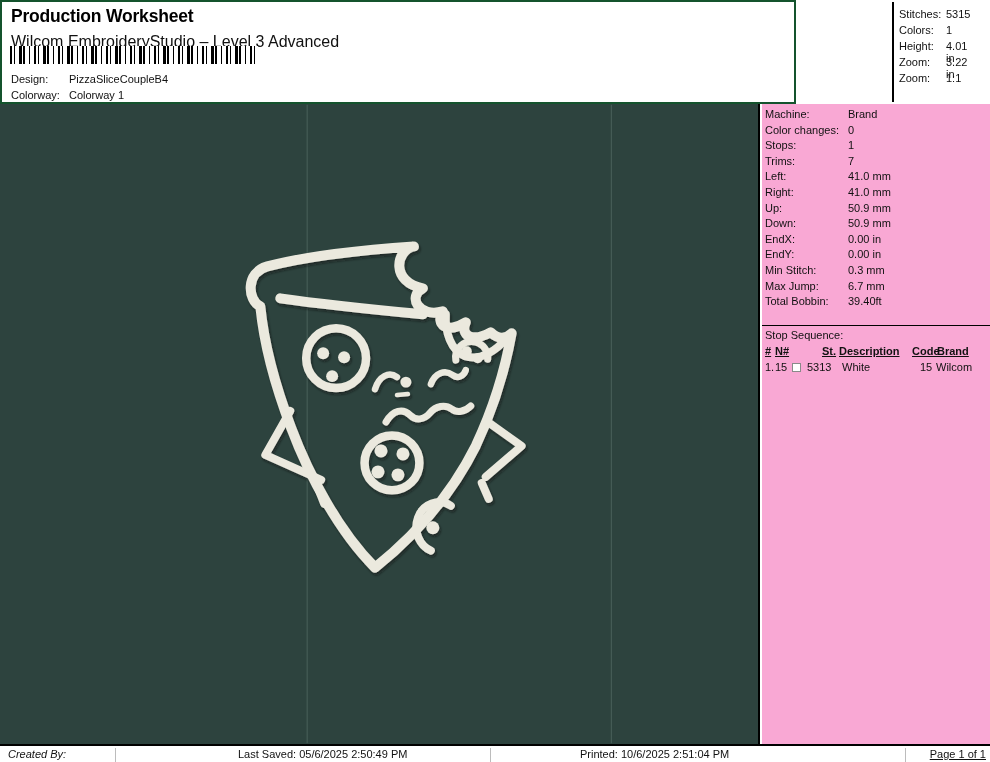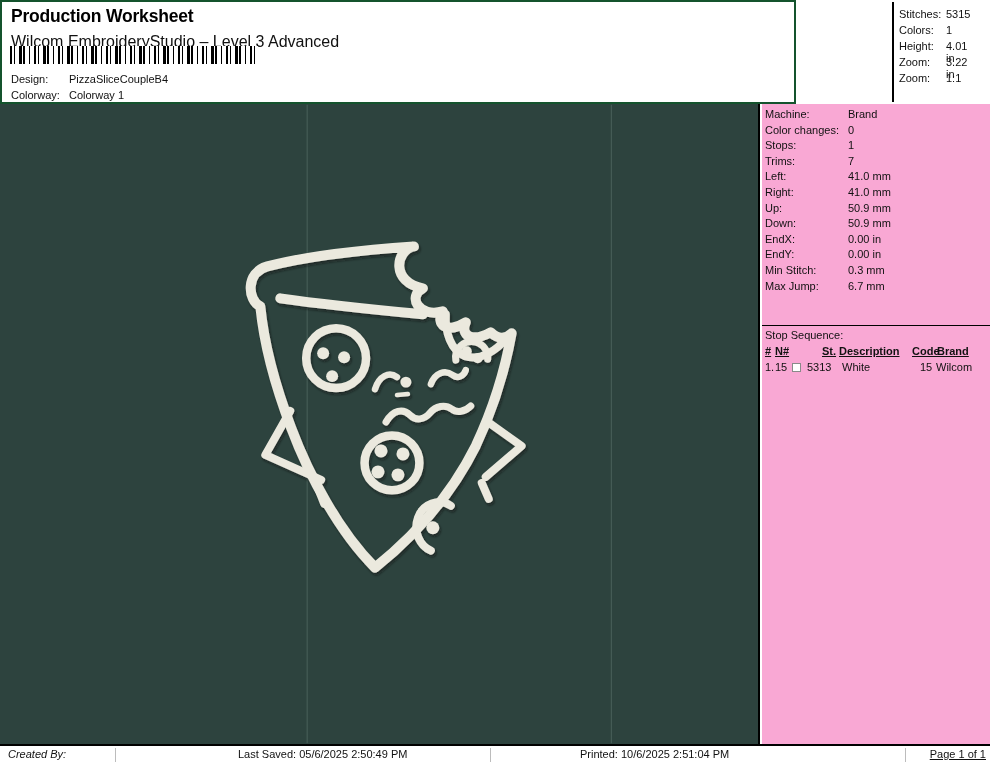--- a/index.html
+++ b/index.html
@@ -217,20 +217,24 @@
           <span class="mi-v">0.00 in</span>
         </div>
       <div class="mi-row">
           <span class="mi-l">Min Stitch:</span>
           <span class="mi-v">0.3 mm</span>
         </div>
       <div class="mi-row">
           <span class="mi-l">Max Jump:</span>
           <span class="mi-v">6.7 mm</span>
         </div>
+      <div class="mi-row">
+          <span class="mi-l">Total Bobbin:</span>
+          <span class="mi-v">39.40ft</span>
+        </div>
     </div>
 
     <div class="ss-divider"></div>
     <div class="ss-title">Stop Sequence:</div>
     <div class="ss-head">
       <span class="c0">#</span>
       <span class="c1">N#</span>
       <span class="c2">St.</span>
       <span class="c3">Description</span>
       <span class="c4">Code</span>

